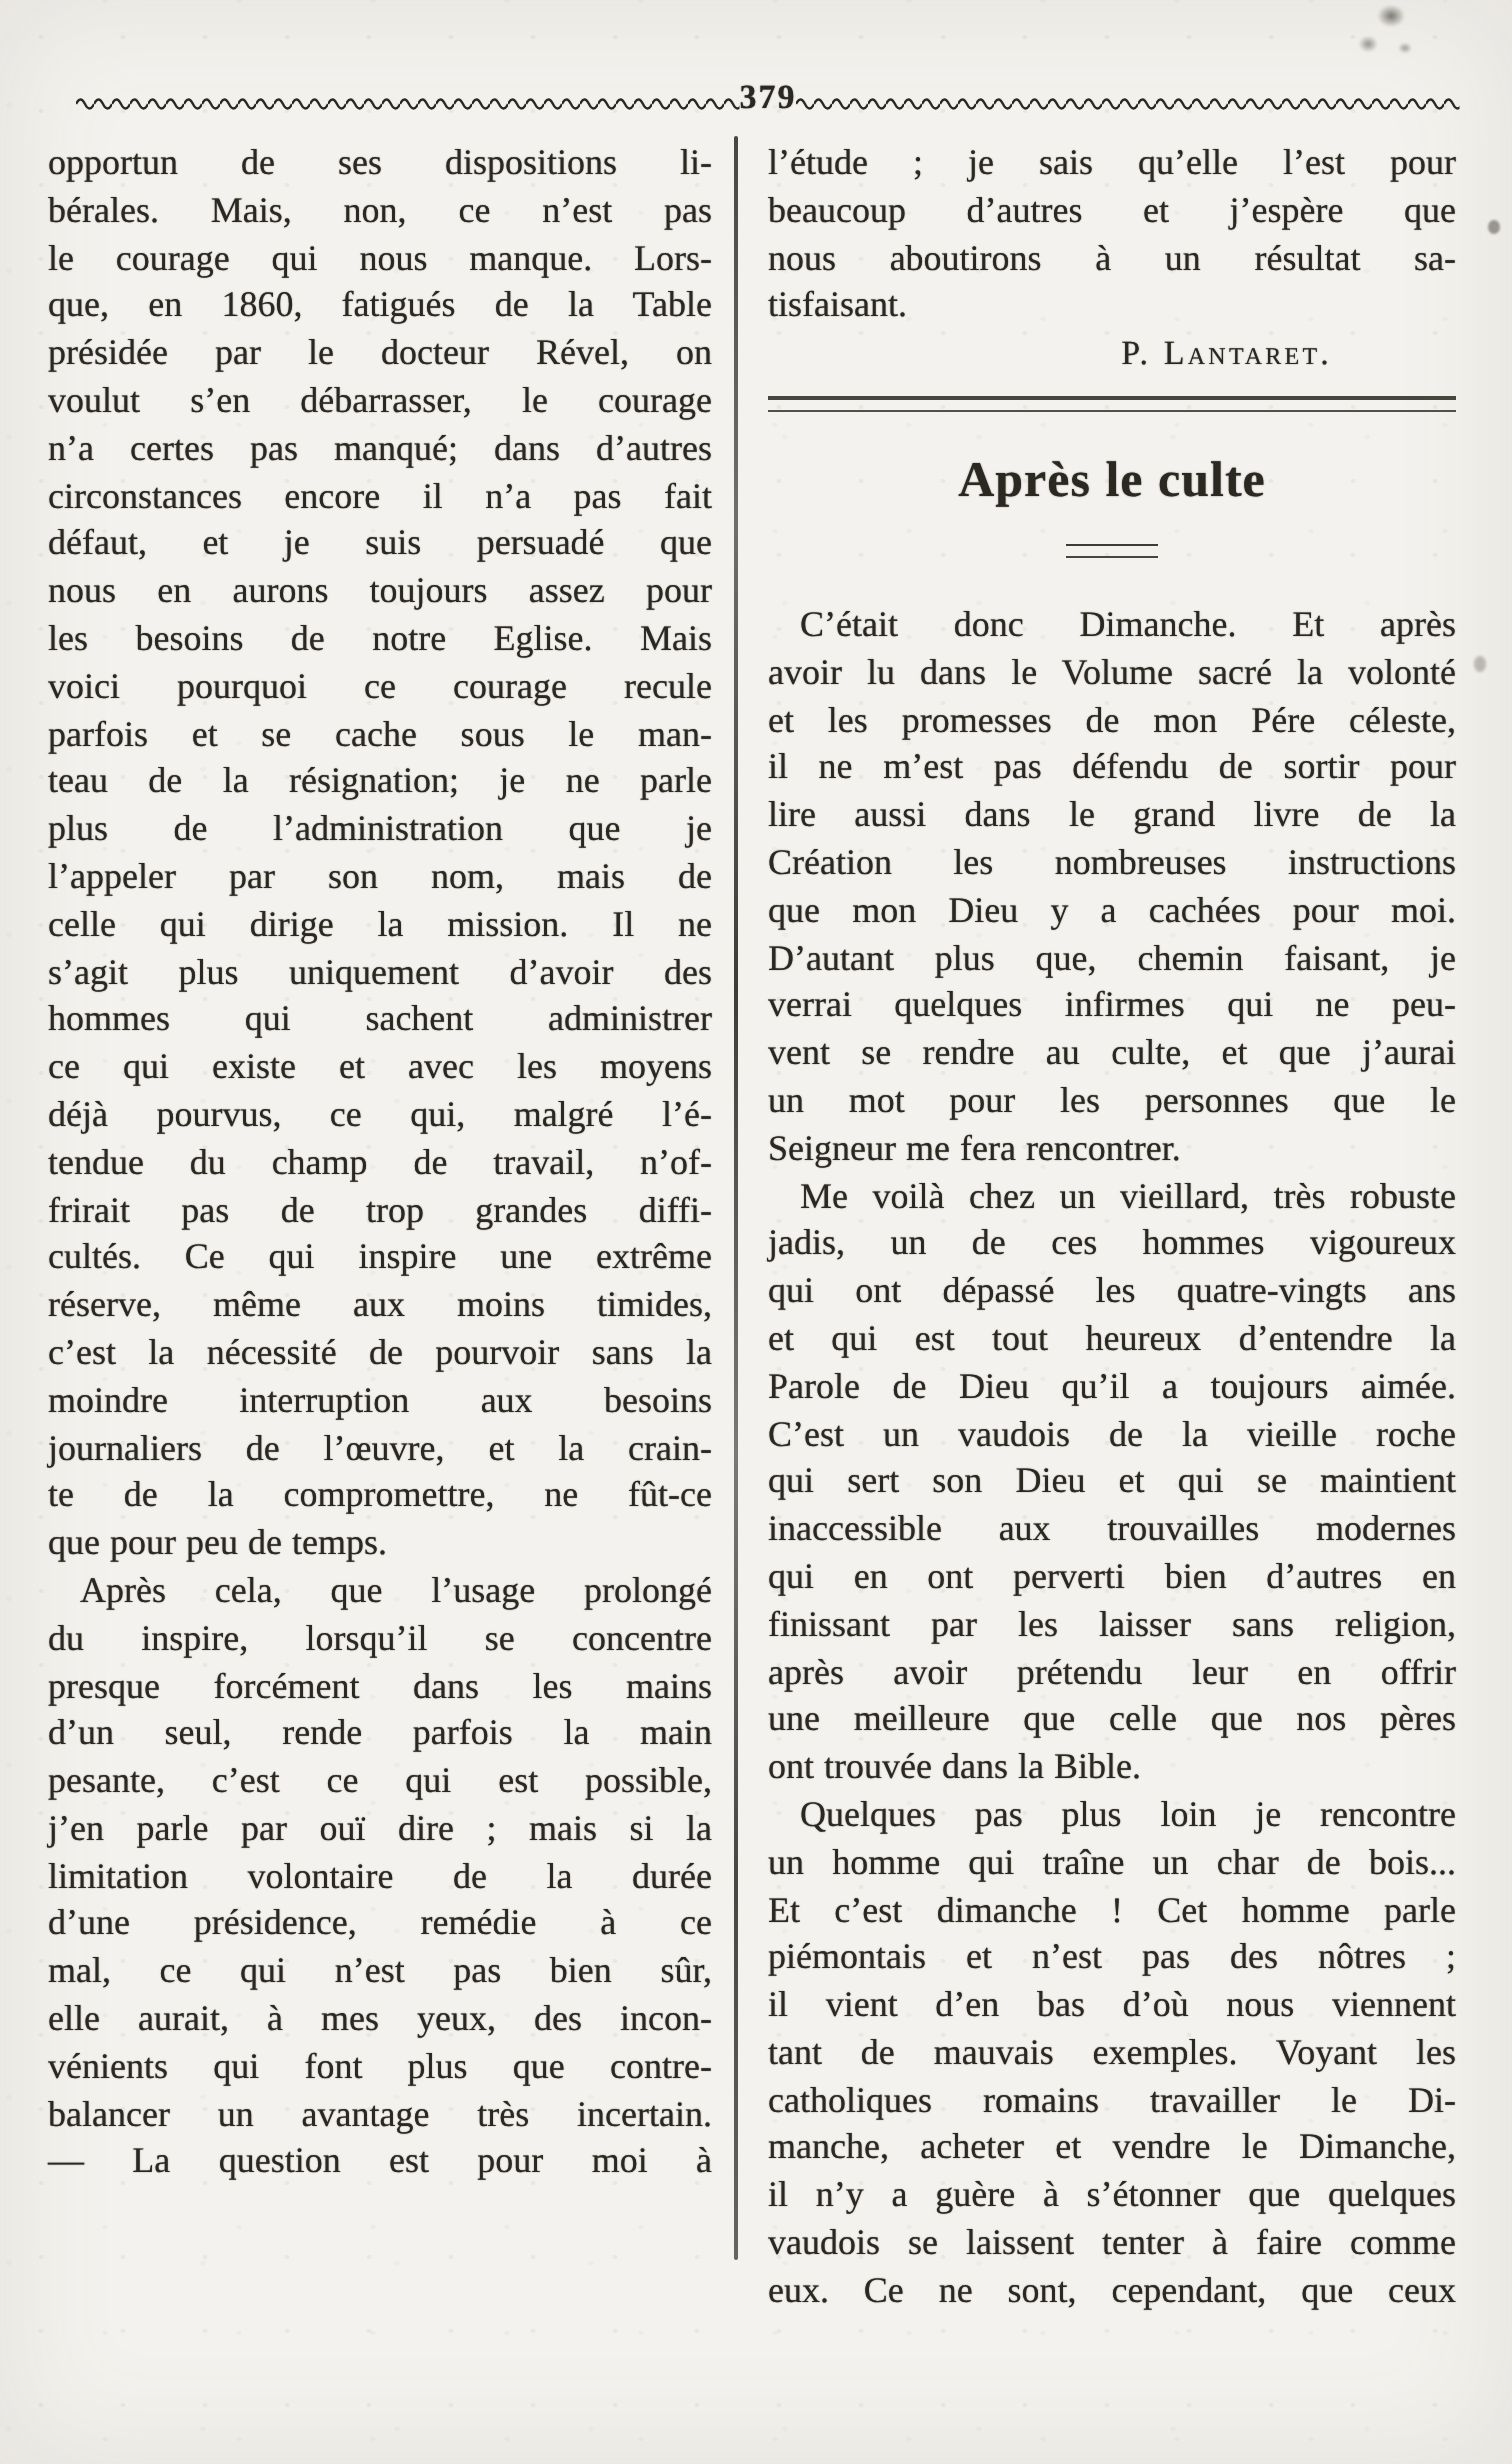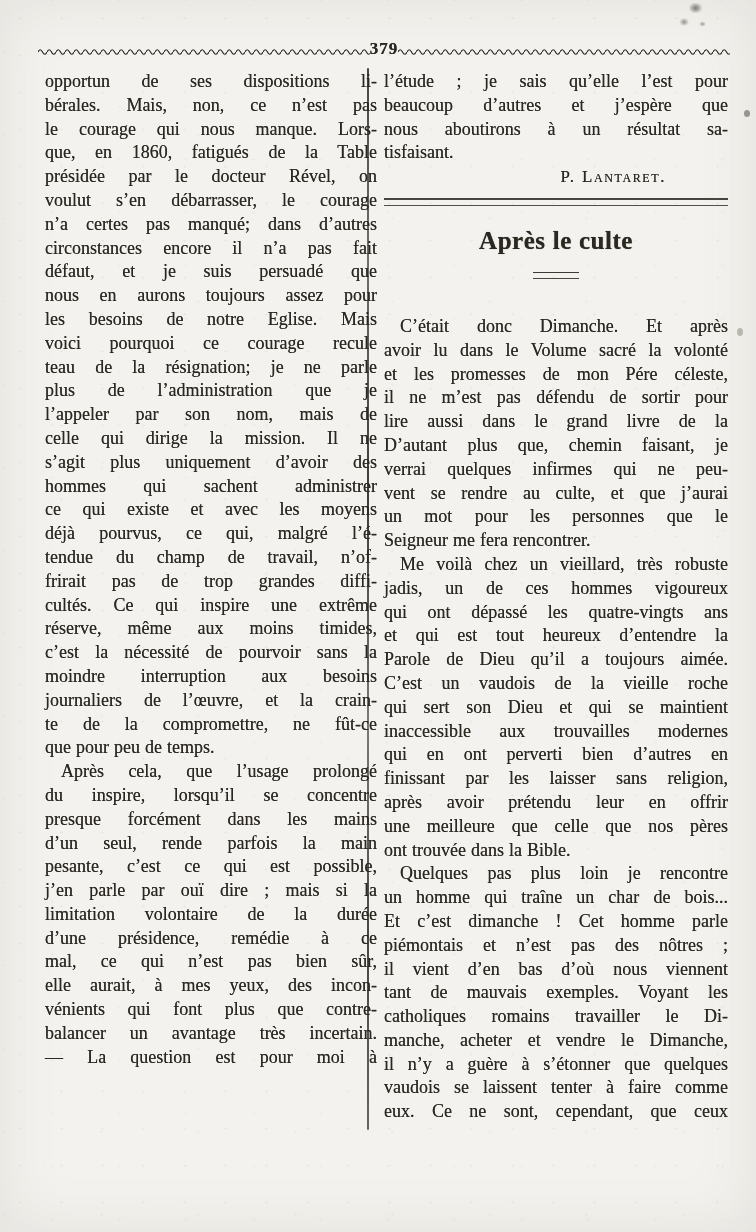--- a/index.html
+++ b/index.html
@@ -29,21 +29,21 @@
     line-height:20px;transform:translateY(-1px);
     text-shadow:0 0 .6px rgba(40,35,25,.8);
   }
   
   .col{
     position:absolute;top:70px;
     font-size:18px;line-height:23.8px;
     text-shadow:0 0 .6px rgba(40,35,25,.75);
     word-spacing:.5px;
   }
-  .col-left{left:45px;width:332px;}
+  .col-left{left:24px;width:332px;}
   .col-right{left:384px;width:344px;}
   .line{text-align:justify;text-align-last:justify;}
   .line.last{text-align-last:left;}
   .line.indent{text-indent:16px;}
   .col-divider{
     position:absolute;left:367px;top:68px;height:1062px;width:2px;
     background:linear-gradient(180deg,
       rgba(43,40,34,.85) 0%, rgba(43,40,34,.65) 18%,
       rgba(43,40,34,.9) 40%, rgba(43,40,34,.6) 62%,
       rgba(43,40,34,.85) 82%, rgba(43,40,34,.7) 100%);
@@ -66,21 +66,21 @@
     margin:20px 0 16px 0;text-align:center;
     font-size:25px;font-weight:bold;line-height:30px;
     letter-spacing:.5px;
     text-shadow:0 0 .7px rgba(40,35,25,.8);
   }
   .title-rule{
     width:46px;height:5px;margin:9px auto 0 auto;
     border-top:1.6px solid rgba(43,40,34,.9);
     border-bottom:1.6px solid rgba(43,40,34,.85);
   }
-  .article-body{margin-top:36px;}
+  .article-body{margin-top:22px;}
   
   .ink-smudge{
     position:absolute;left:668px;top:-4px;width:46px;height:40px;
     background:
       radial-gradient(ellipse 10px 8px at 60% 30%, rgba(60,55,48,.65), transparent 70%),
       radial-gradient(ellipse 7px 6px at 35% 65%, rgba(60,55,48,.5), transparent 70%),
       radial-gradient(ellipse 5px 4px at 75% 70%, rgba(60,55,48,.45), transparent 70%);
     filter:blur(.6px);
   }
   .speck-1{position:absolute;left:744px;top:110px;width:6px;height:7px;border-radius:50%;
@@ -117,20 +117,21 @@
         <div class="line">le courage qui nous manque. Lors-</div>
         <div class="line">que, en 1860, fatigués de la Table</div>
         <div class="line">présidée par le docteur Rével, on</div>
         <div class="line">voulut s’en débarrasser, le courage</div>
         <div class="line">n’a certes pas manqué; dans d’autres</div>
         <div class="line">circonstances encore il n’a pas fait</div>
         <div class="line">défaut, et je suis persuadé que</div>
         <div class="line">nous en aurons toujours assez pour</div>
         <div class="line">les besoins de notre Eglise. Mais</div>
         <div class="line">voici pourquoi ce courage recule</div>
+        <div class="line">parfois et se cache sous le man-</div>
         <div class="line">teau de la résignation; je ne parle</div>
         <div class="line">plus de l’administration que je</div>
         <div class="line">l’appeler par son nom, mais de</div>
         <div class="line">celle qui dirige la mission. Il ne</div>
         <div class="line">s’agit plus uniquement d’avoir des</div>
         <div class="line">hommes qui sachent administrer</div>
         <div class="line">ce qui existe et avec les moyens</div>
         <div class="line">déjà pourvus, ce qui, malgré l’é-</div>
         <div class="line">tendue du champ de travail, n’of-</div>
         <div class="line">frirait pas de trop grandes diffi-</div>
@@ -167,20 +168,22 @@
     <div class="signature">P. Lantaret.</div>
     <div class="separator"></div>
     <h2 class="article-title">Après le culte</h2>
     <div class="title-rule"></div>
     <div class="article-body">
         <div class="line indent">C’était donc Dimanche. Et après</div>
         <div class="line">avoir lu dans le Volume sacré la volonté</div>
         <div class="line">et les promesses de mon Pére céleste,</div>
         <div class="line">il ne m’est pas défendu de sortir pour</div>
         <div class="line">lire aussi dans le grand livre de la</div>
+        <div class="line">Création les nombreuses instructions</div>
+        <div class="line">que mon Dieu y a cachées pour moi.</div>
         <div class="line">D’autant plus que, chemin faisant, je</div>
         <div class="line">verrai quelques infirmes qui ne peu-</div>
         <div class="line">vent se rendre au culte, et que j’aurai</div>
         <div class="line">un mot pour les personnes que le</div>
         <div class="line last">Seigneur me fera rencontrer.</div>
         <div class="line indent">Me voilà chez un vieillard, très robuste</div>
         <div class="line">jadis, un de ces hommes vigoureux</div>
         <div class="line">qui ont dépassé les quatre-vingts ans</div>
         <div class="line">et qui est tout heureux d’entendre la</div>
         <div class="line">Parole de Dieu qu’il a toujours aimée.</div>

